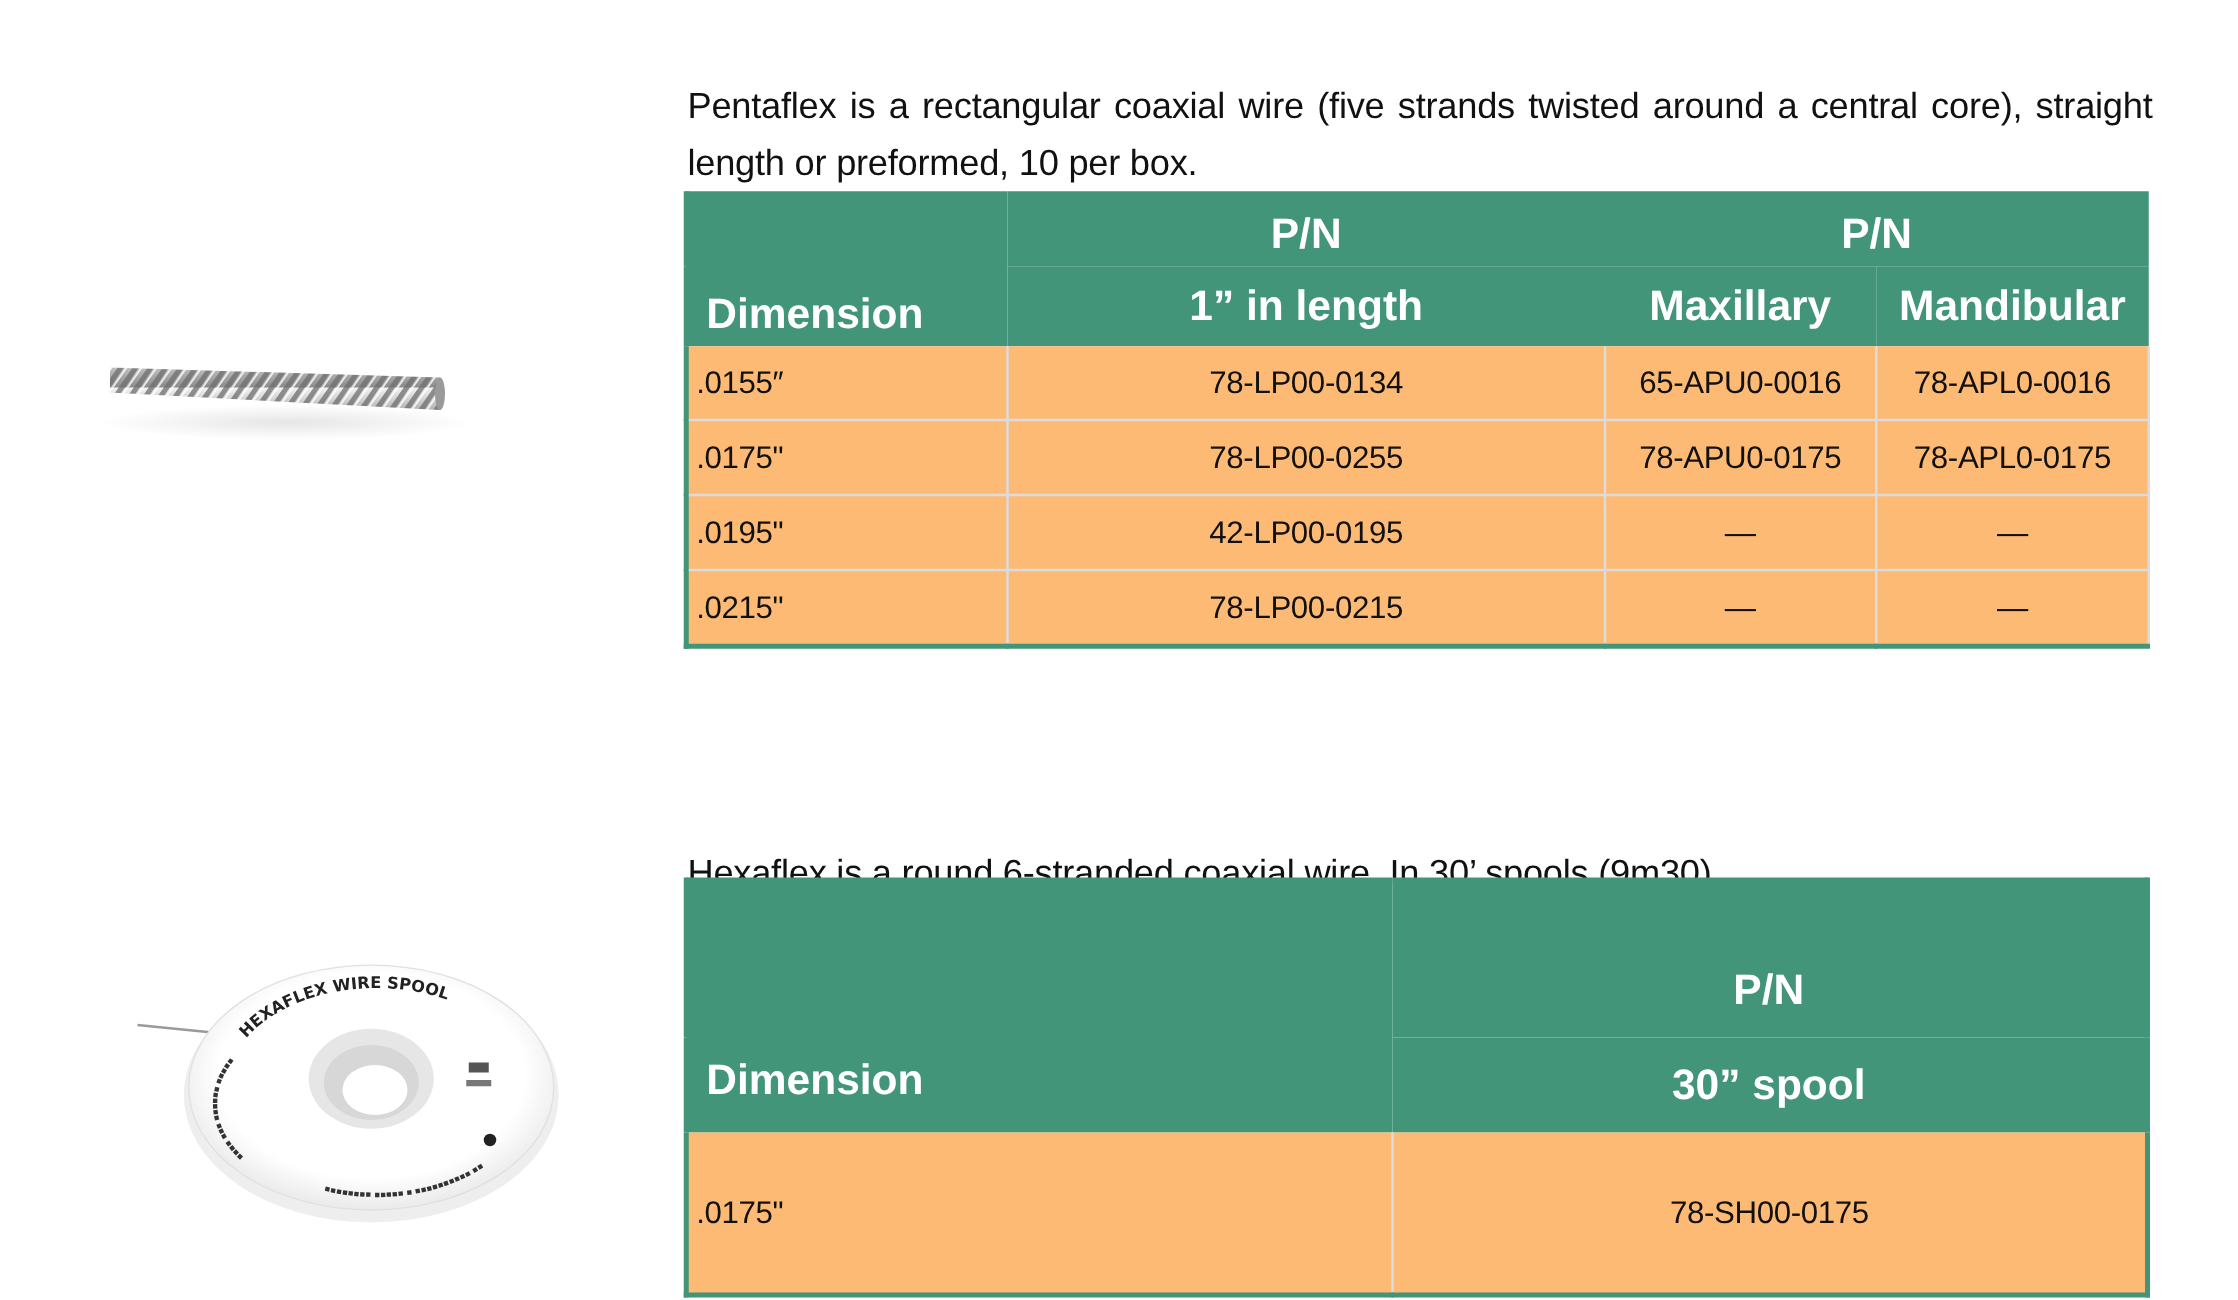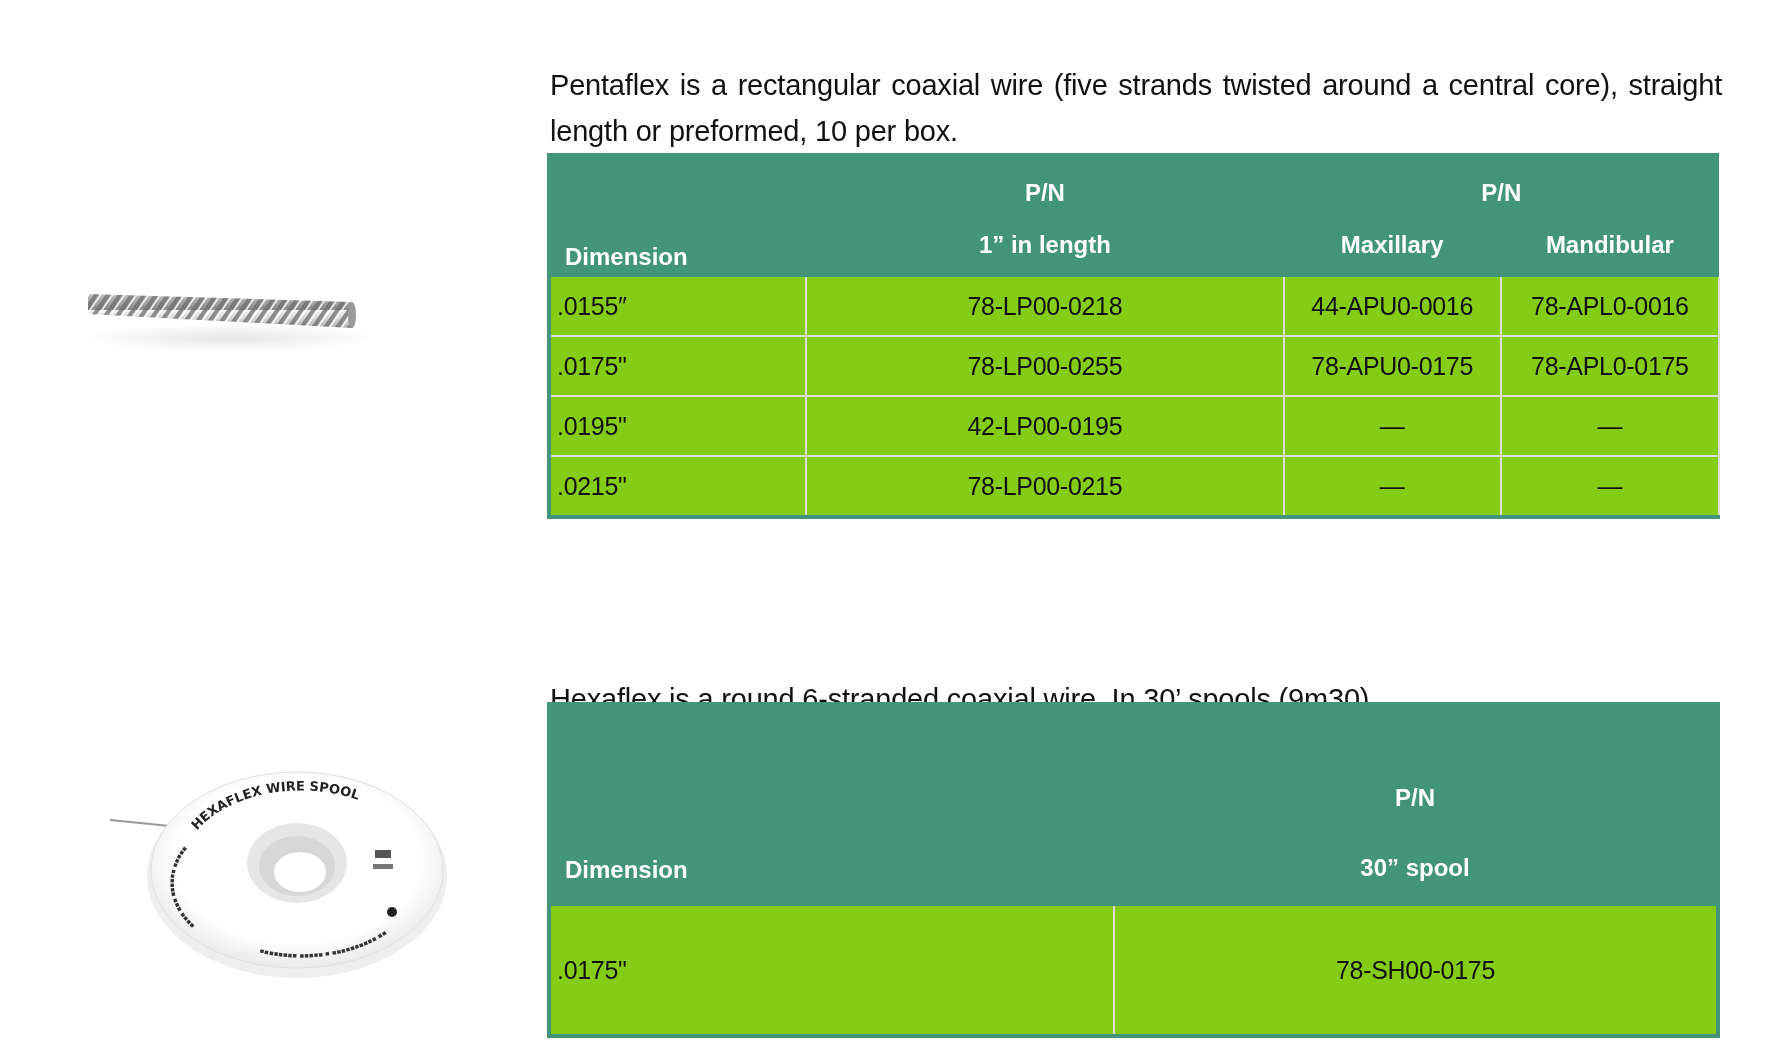--- a/index.html
+++ b/index.html
@@ -12,22 +12,22 @@
 
   .intro { position: absolute; left: 550px; width: 1172px;
            font-family: "Liberation Sans", sans-serif; font-size: 29px; line-height: 46px;
            color: #111; letter-spacing: -0.2px; text-align: justify; margin: 0; }
   #penta-intro { top: 62px; }
   #hexa-intro { top: 676px; }
 
   table.spec { position: absolute; left: 547px; width: 1173px; border-collapse: collapse;
                table-layout: fixed; }
   table.spec th { background: #43957a; color: #ffffff; font-weight: bold;
-                  font-size: 24px; padding: 0; }
-  table.spec td { background: #84cc16; font-size: 25px; color: #111; padding: 0;
+                  font-size: 34px; padding: 0; }
+  table.spec td { background: #fdba74; font-size: 25px; color: #111; padding: 0;
                   border-right: 2px solid #dcdcdc; border-bottom: 2px solid #dcdcdc;
                   letter-spacing: -0.3px; }
   table.spec { border-left: 4px solid #43957a; border-bottom: 4px solid #43957a; }
   table.spec td:first-child { text-align: left; padding-left: 6px; }
   table.spec td.center { text-align: center; }
 
   #penta-table { top: 153px; }
   #penta-table th.h-dim { text-align: left; padding-left: 14px; vertical-align: middle; }
   #penta-table tr.hrow1 th { height: 54px; vertical-align: bottom; padding-bottom: 6px; }
   #penta-table tr.hrow2 th { height: 64px; vertical-align: middle; }
@@ -85,22 +85,22 @@
     </tr>
     <tr class="hrow2">
       <th>1” in length</th>
       <th>Maxillary</th>
       <th>Mandibular</th>
     </tr>
   </thead>
   <tbody>
     <tr>
       <td>.0155″</td>
-      <td class="center">78-LP00-0218</td>
-      <td class="center">44-APU0-0016</td>
+      <td class="center">78-LP00-0134</td>
+      <td class="center">65-APU0-0016</td>
       <td class="center">78-APL0-0016</td>
     </tr>
     <tr>
       <td>.0175"</td>
       <td class="center">78-LP00-0255</td>
       <td class="center">78-APU0-0175</td>
       <td class="center">78-APL0-0175</td>
     </tr>
     <tr>
       <td>.0195"</td>

